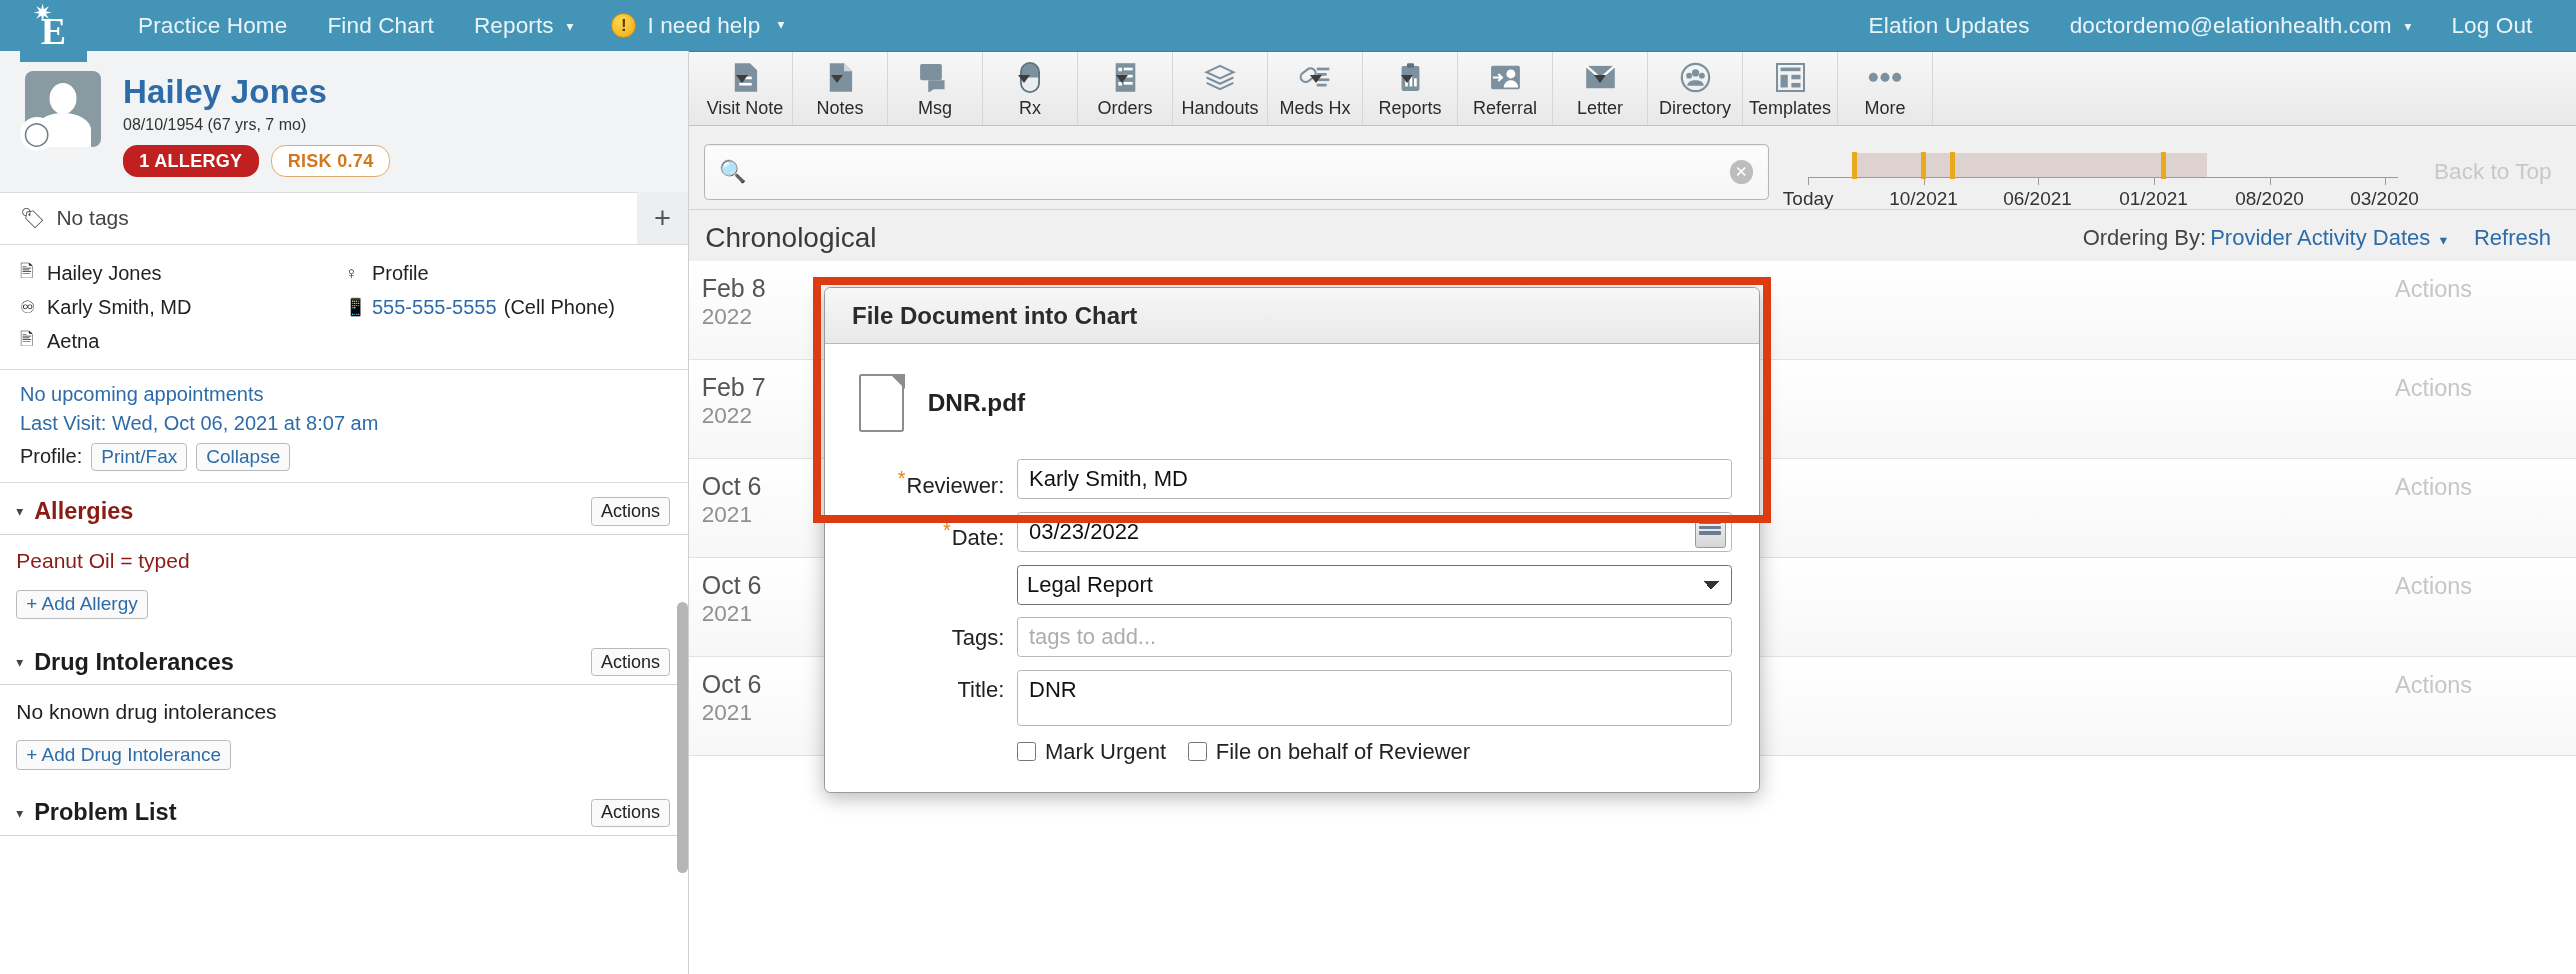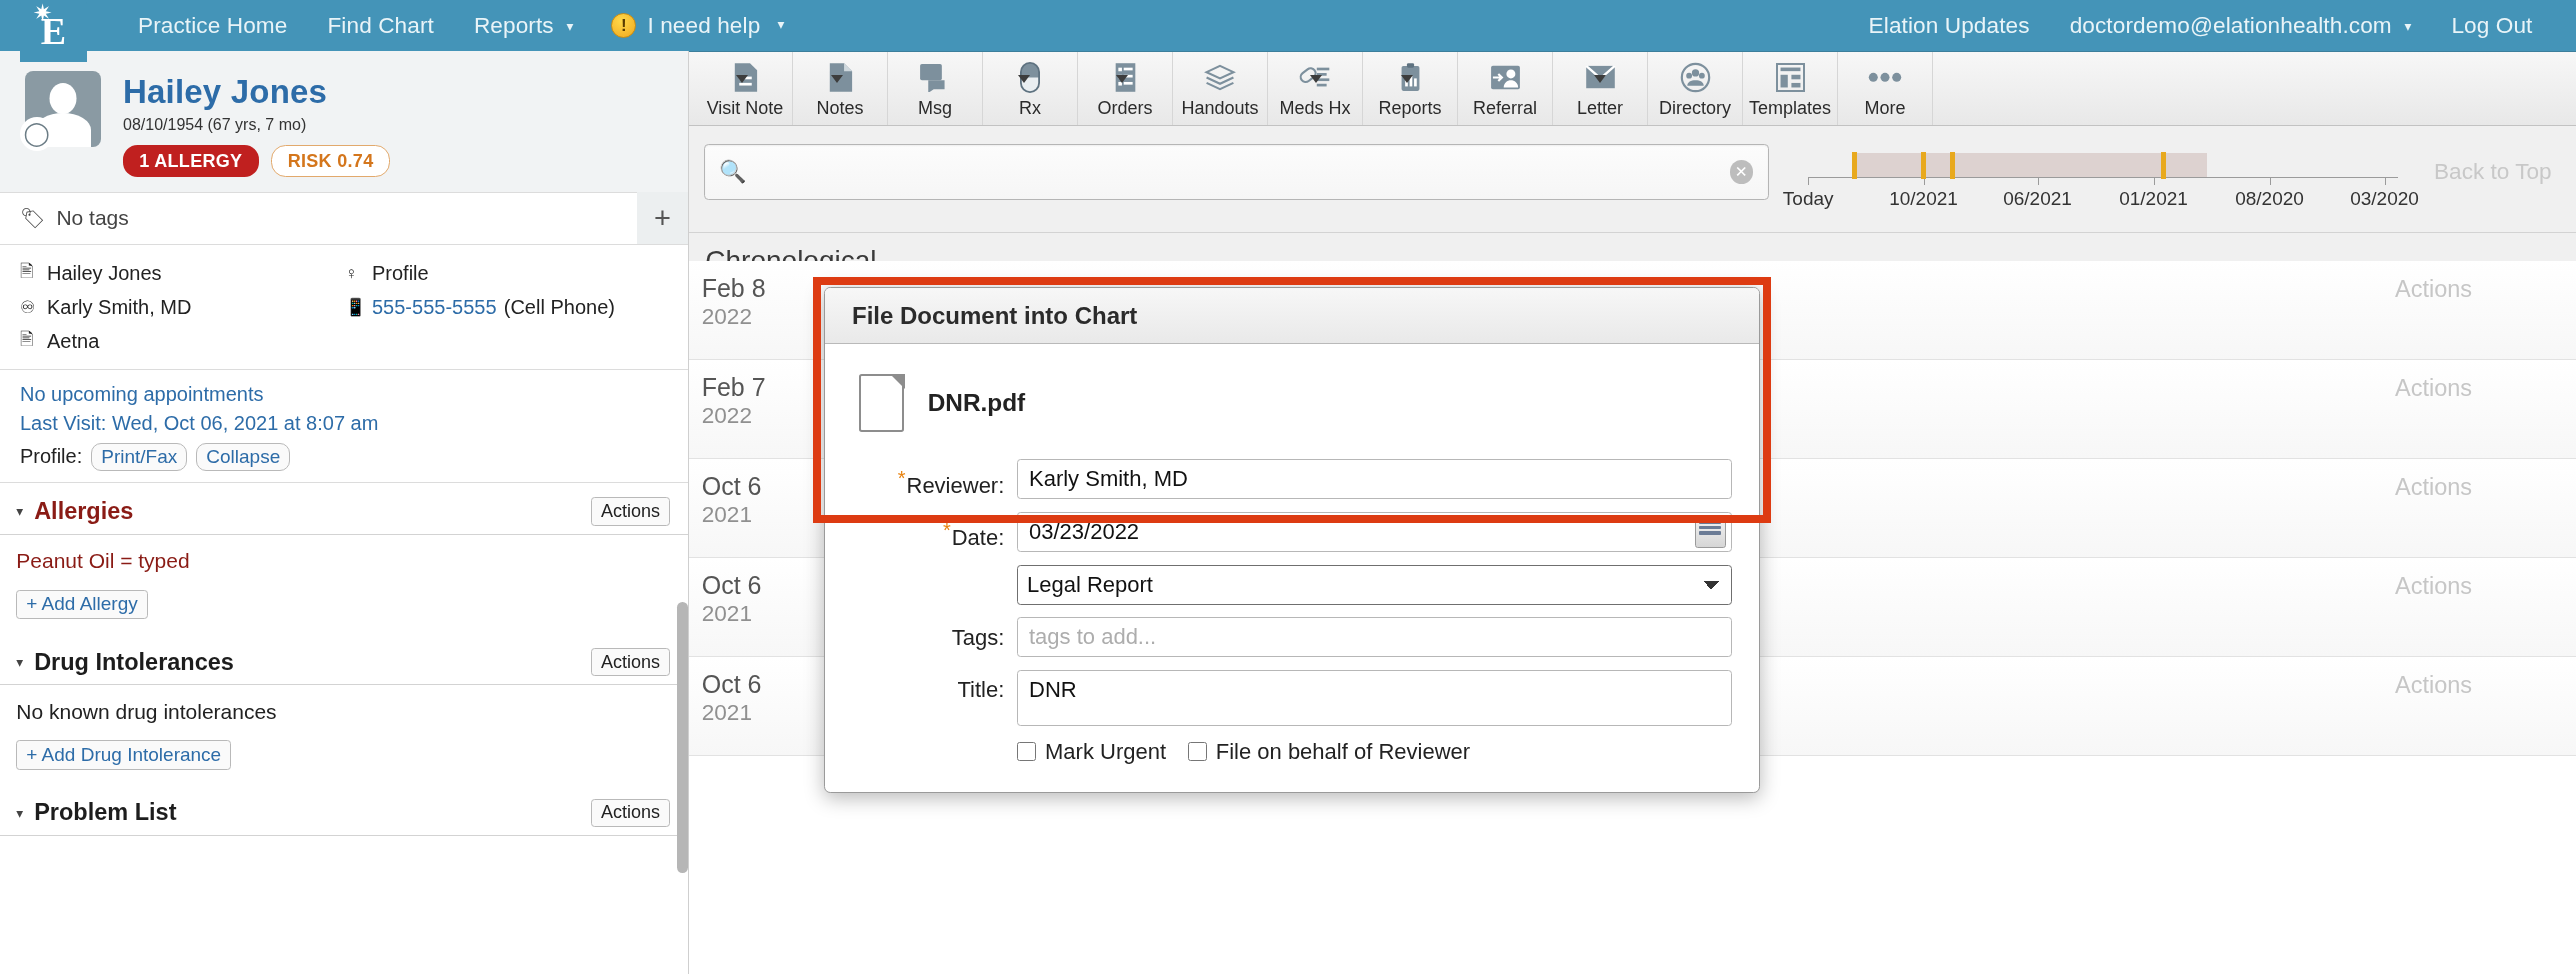--- a/index.html
+++ b/index.html
@@ -142,21 +142,21 @@
   .det-cell { display: flex; align-items: center; font-size: 20px; color: #222; }
   .det-ico { width: 27px; color: #222; font-size: 17px; display:inline-block; }
   .det-link { color: #2d6ca8; cursor: pointer; }
 
   .appts { padding: 12.7px 20px 11px 20px; border-bottom: 0.9px solid #dcdcdc; }
   .appt-line { font-size: 20px; color: #2d6ca8; margin-bottom: 6.3px; cursor: pointer; }
   .profile-row { display: flex; align-items: center; gap: 9px; margin-top: 8.1px; }
   .profile-lbl { font-size: 20px; color: #222; }
   .mini-btn {
     font-size: 19px; color: #2d6ca8; background: #fafafa;
-    border: 0.9px solid #b9b9b9; border-radius: 10px;
+    border: 0.9px solid #b9b9b9; border-radius: 4px;
     padding: 1.8px 9px; cursor: pointer;
   }
 
   .sec-head {
     display: flex; align-items: center;
     padding: 14.5px 18px 8.1px 16.3px;
     border-bottom: 0.9px solid #d3d3d3;
   }
   .sec-caret { font-size: 13.6px; color: #444; margin-right: 11px; }
   .sec-title { font-size: 23.5px; font-weight: bold; color: #1d1d1d; }
@@ -252,21 +252,20 @@
     display: flex; font-size: 19px; color: #333;
   }
   .tl-lab { position: absolute; transform: translateX(-50%); white-space: nowrap; }
   .back-top { font-size: 22.6px; color: #c8c8c8; margin-left: 23.5px; white-space: nowrap; cursor: pointer; }
 
   .chrono-bar {
     display: flex; align-items: center;
     height: 56px; padding: 0 25px 0 16.3px;
     border-top: 0.9px solid #d3d3d3;
     background: #f0f0f0;
-    margin-top: 23px;
   }
   .chrono-title { font-size: 28px; color: #3a3a3a; }
   .order-wrap { margin-left: auto; display: flex; align-items: center; gap: 27px; }
   .order-lbl { font-size: 22px; color: #444; }
   .order-val { font-size: 22px; color: #2d6ca8; cursor: pointer; }
   .order-caret { font-size: 14.5px; color: #2d6ca8; margin-left: 5.4px; }
   .refresh-lnk { font-size: 22px; color: #2d6ca8; cursor: pointer; }
 
   .chart-list { position: absolute; top: 210px; left: 0; right: 0; bottom: 0; background: #fff; }
   .chart-row {
@@ -724,20 +723,28 @@
         <span class="tl-lab" style="left:474px;">08/2020</span>
         <span class="tl-lab" style="left:589px;">03/2020</span>
       </div>
     </div>
 
     <div class="back-top">Back to Top</div>
   </div>
 
   <div class="chrono-bar">
     <span class="chrono-title">Chronological</span>
+    <div class="order-wrap">
+      <span>
+        <span class="order-lbl">Ordering By:</span>
+        <span class="order-val">Provider Activity Dates</span>
+        <span class="order-caret">▾</span>
+      </span>
+      <span class="refresh-lnk">Refresh</span>
+    </div>
   </div>
 
   <div class="chart-list">
     <div class="chart-row">
       <div class="row-date">
         <div class="row-day">Feb 8</div>
         <div class="row-year">2022</div>
       </div>
       <div class="row-body"></div>
       <div class="row-actions">Actions</div>

